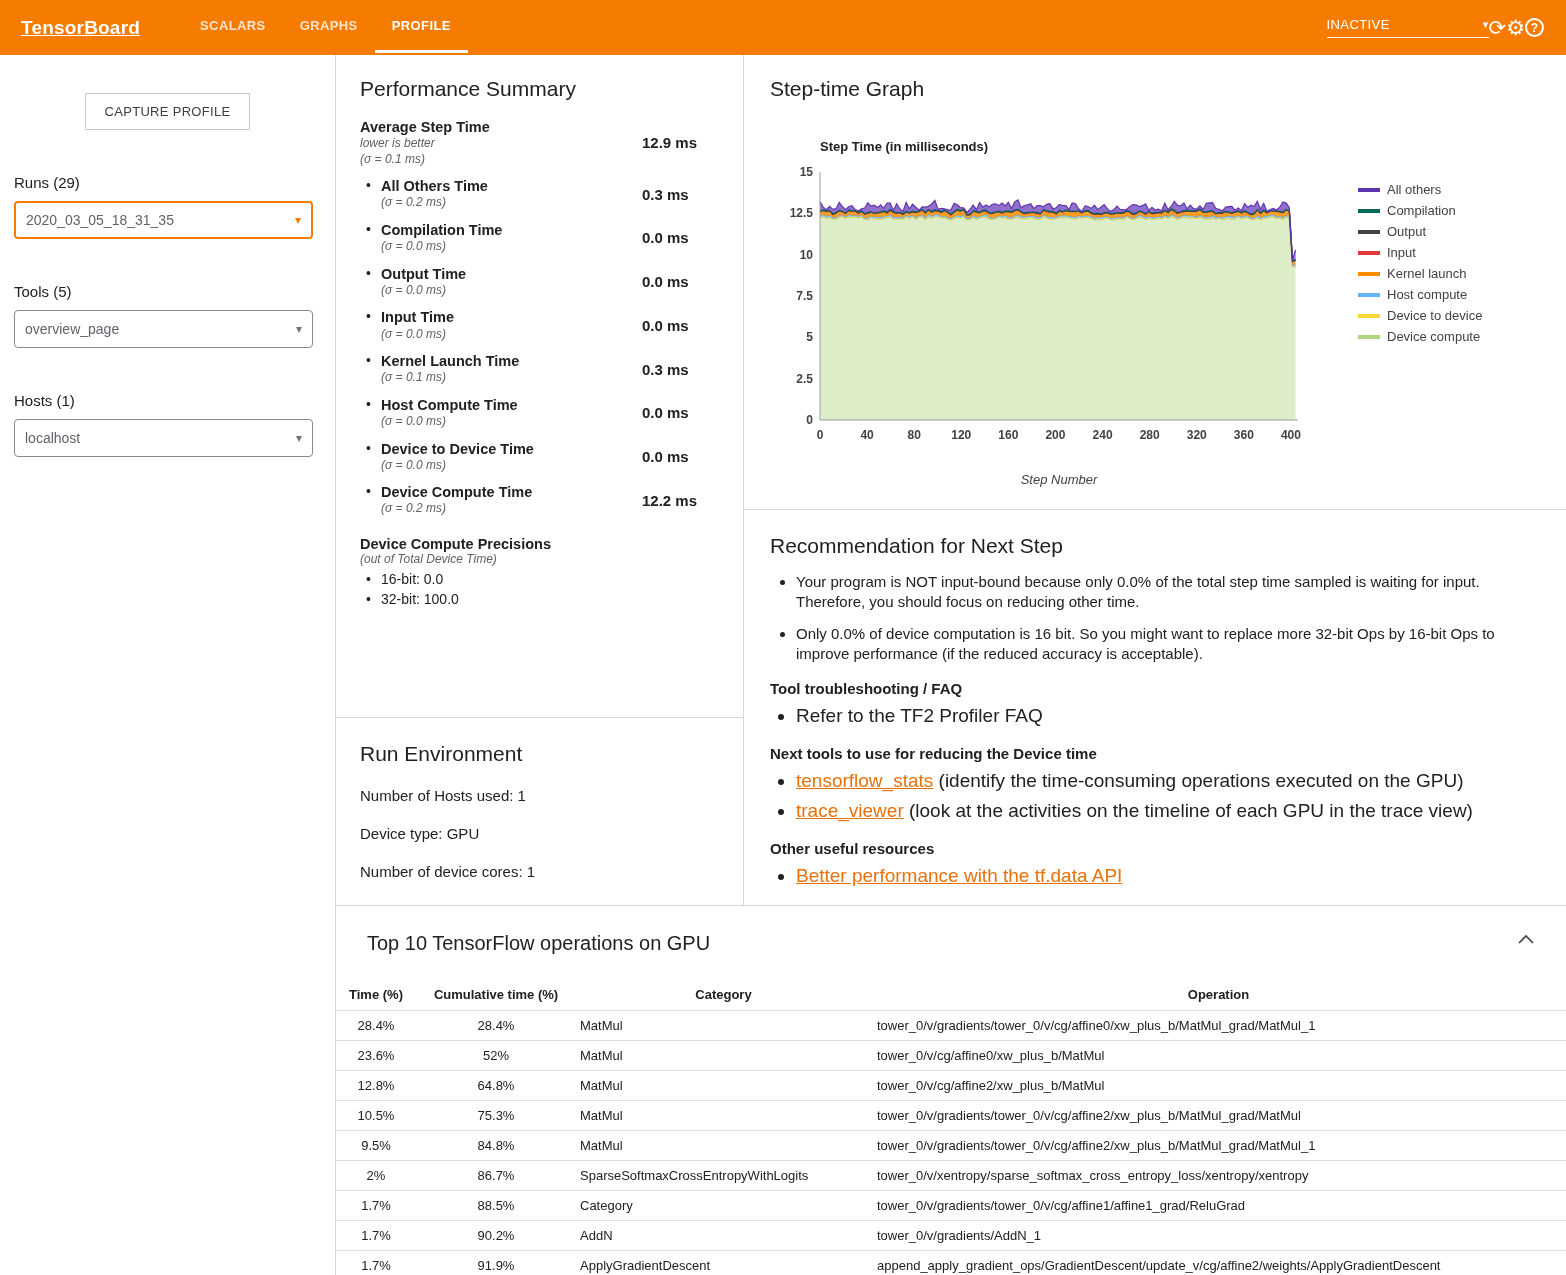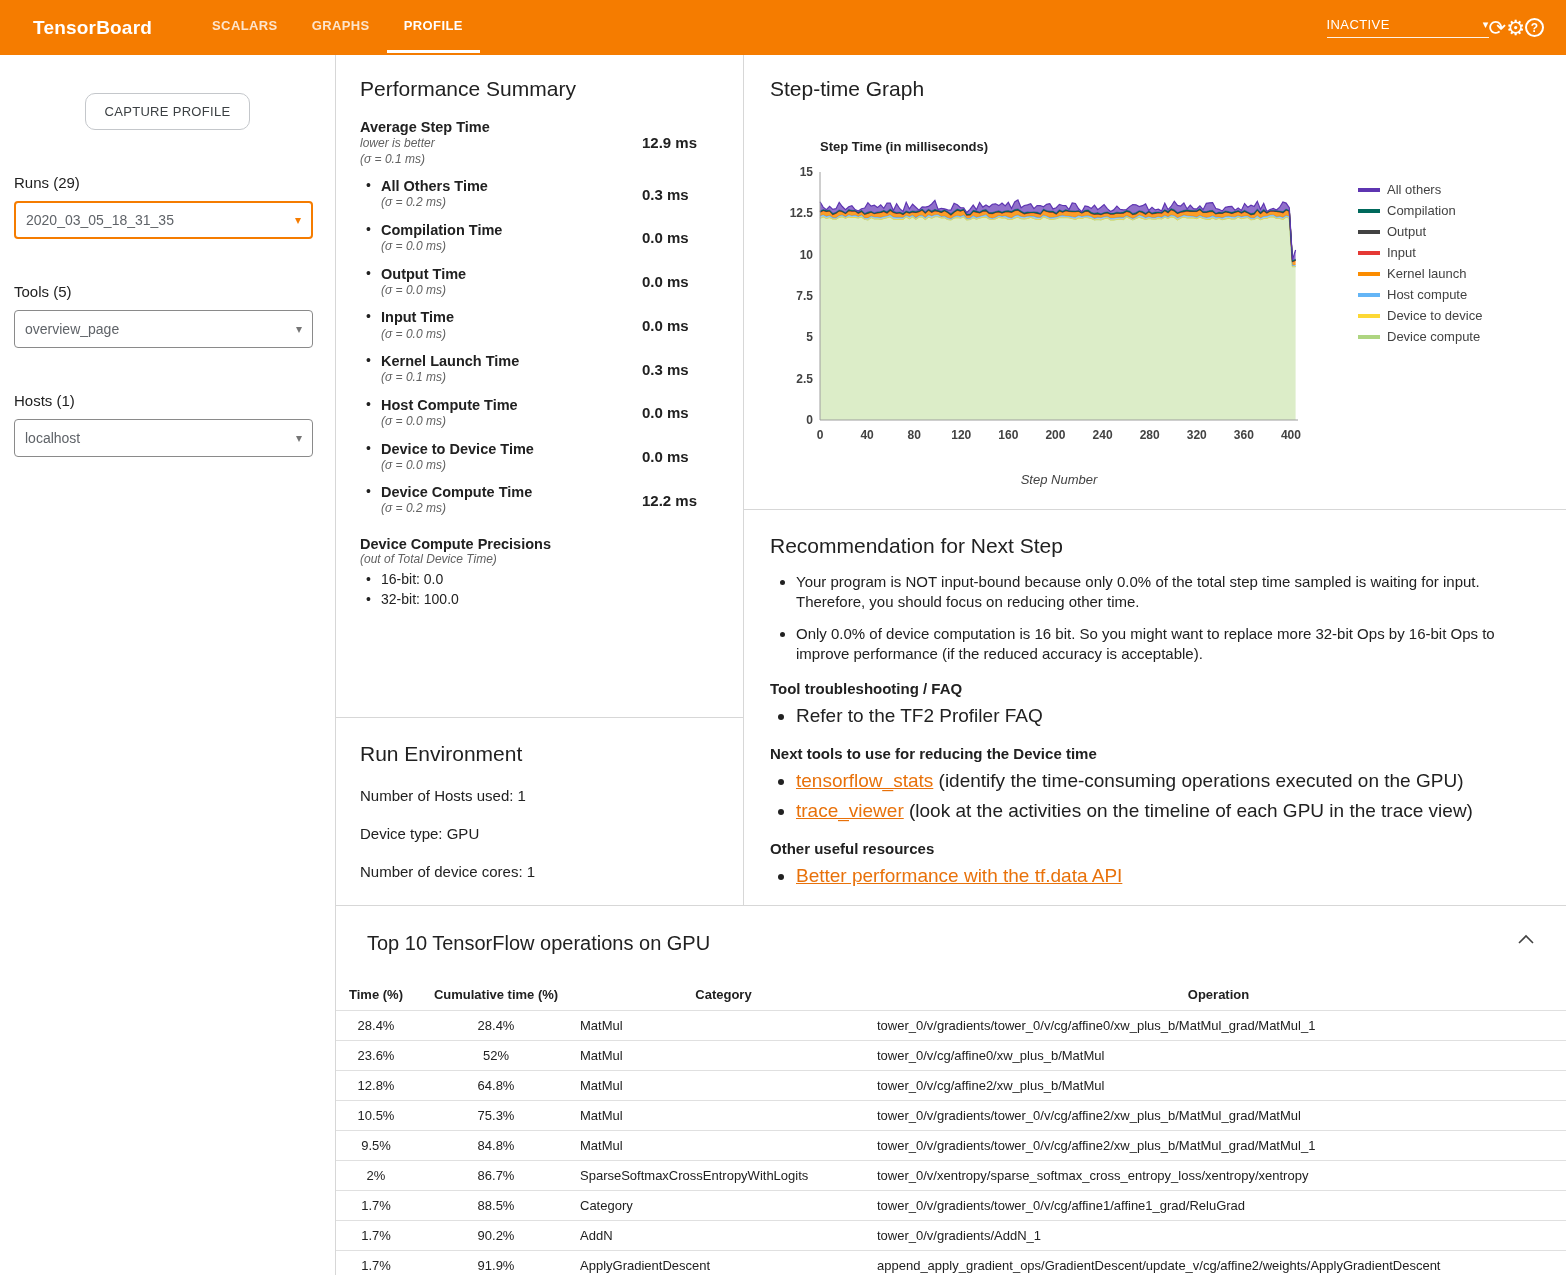--- a/index.html
+++ b/index.html
@@ -3,21 +3,21 @@
 <meta charset="utf-8">
 <style>
   * { margin:0; padding:0; box-sizing:border-box; }
   body {
     width:1566px; height:1275px; overflow:hidden;
     font-family:"Liberation Sans", sans-serif;
     background:#fff; color:#212121;
   }
   
   .header { height:55px; background:#f57c00; display:flex; align-items:center; color:#fff; }
-  .app-title { font-size:19px; font-weight:bold; padding:0 18px 0 33px; letter-spacing:0.2px; }
+  .app-title { font-size:19px; font-weight:bold; padding:0 18px 0 21px; letter-spacing:0.2px;text-decoration:underline; }
   .tabs { display:flex; margin-left:25px; height:55px; }
   .tab { padding:0 17px; height:53px; display:flex; align-items:center; font-size:13px;
          font-weight:bold; letter-spacing:0.4px; color:rgba(255,255,255,0.8);
          border-bottom:3px solid transparent; cursor:pointer; }
   .tab.active { color:#fff; border-bottom:3px solid #fff; }
   .header-right { margin-left:auto; display:flex; align-items:center; padding-right:22px; }
   .status-select { width:162px; display:flex; justify-content:space-between; align-items:center;
                    border-bottom:1px solid rgba(255,255,255,0.9); padding-bottom:5px;
                    font-size:13px; letter-spacing:0.4px; cursor:pointer; }
   .status-caret { font-size:11px; }
@@ -27,21 +27,21 @@
                font-size:12px; font-weight:bold; cursor:pointer; }
   
   .content { display:flex; }
   .sidebar { width:335px; flex-shrink:0; padding-top:20px; }
   .main { flex:1; border-left:1px solid #d7d7d7; }
   .top-grid { display:flex; border-bottom:1px solid #d7d7d7; height:851px; }
   .left-col { width:408px; flex-shrink:0; border-right:1px solid #d7d7d7; display:flex; flex-direction:column; }
   .right-col { flex:1; display:flex; flex-direction:column; }
   
   .capture-btn { display:block; margin:18px auto 0; padding:10px 19px; background:#fff;
-                 border:1px solid #c4c7cb; border-radius:10px; font-size:13px; color:#3c4043;
+                 border:1px solid #c4c7cb; border-radius:1px; font-size:13px; color:#3c4043;
                  letter-spacing:0.3px; cursor:pointer; font-family:inherit; }
   .side-group { margin:44px 22px 0 14px; }
   .side-label { font-size:15px; color:#212121; margin-bottom:10px; }
   .side-select { height:38px; border:1px solid #8a8a8a; border-radius:4px; display:flex;
                  align-items:center; justify-content:space-between; padding:0 10px;
                  font-size:14px; color:#5f6368; cursor:pointer; background:#fff; }
   .side-select.accent { border:2px solid #f57c00; }
   .select-caret { color:#757575; font-size:12px; }
   .side-select.accent .select-caret { color:#f57c00; }
   

